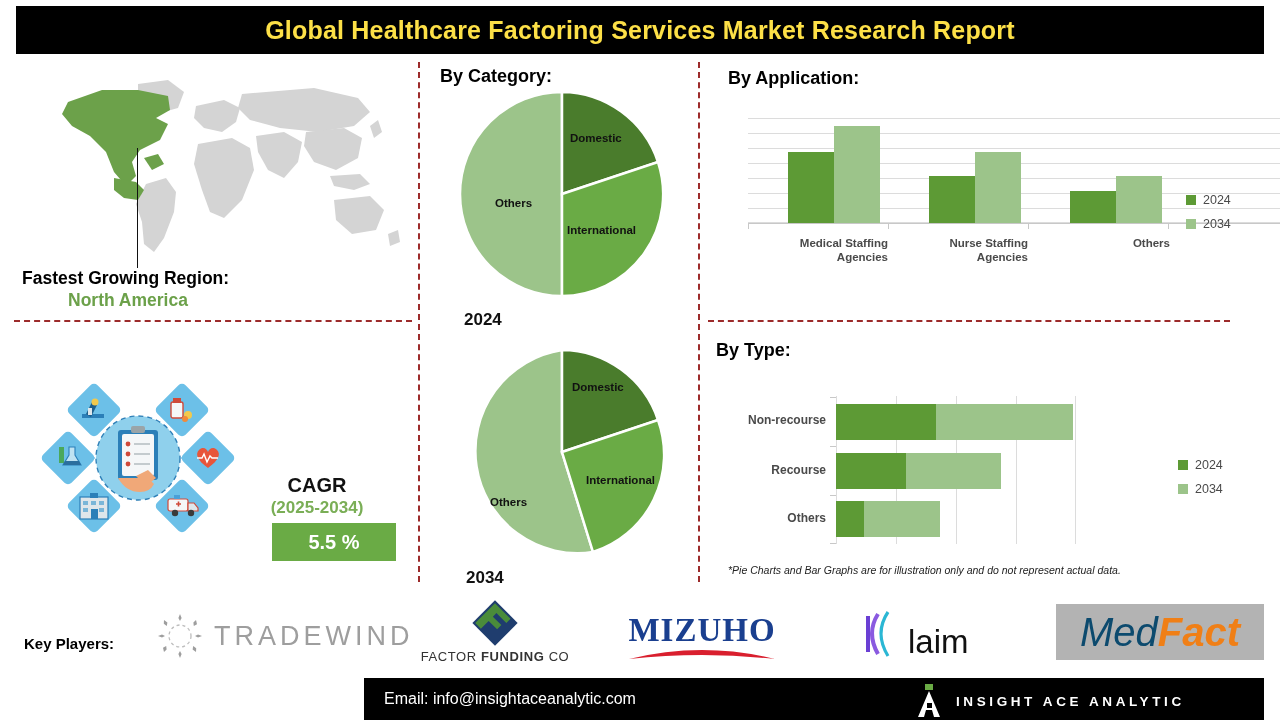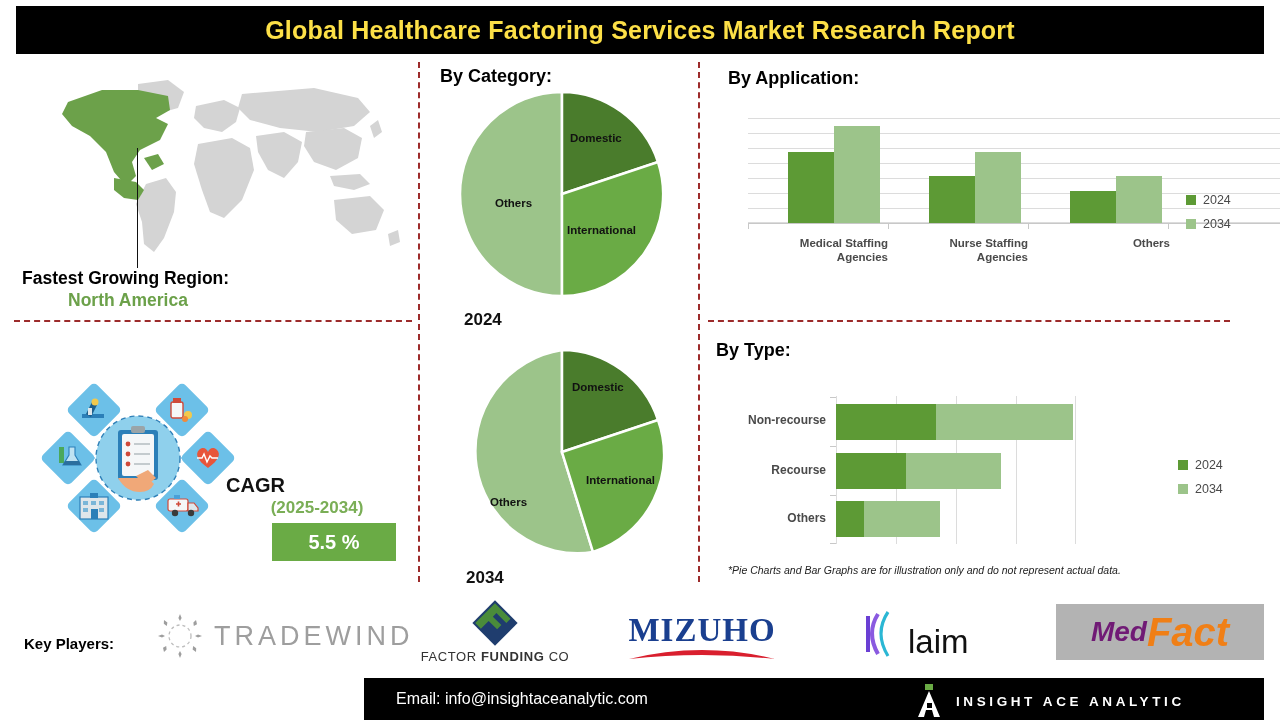--- a/index.html
+++ b/index.html
@@ -28,21 +28,21 @@
   
   .map-wrap{position:absolute;left:18px;top:66px;width:390px;height:200px;}
   .map-wrap svg{width:100%;height:100%;}
   .pointer-line{position:absolute;left:137px;top:148px;width:0;height:120px;border-left:1.6px solid #111;}
   .fgr-label{position:absolute;left:22px;top:268px;font-size:17.5px;font-weight:bold;color:#000;}
   .fgr-value{position:absolute;left:68px;top:290px;font-size:17.5px;font-weight:bold;color:#6ca14a;}
 
   .icons-wrap{position:absolute;left:38px;top:358px;width:200px;height:200px;}
   .icons-wrap svg{width:100%;height:100%;}
 
-  .cagr-label{position:absolute;left:226px;top:474px;width:182px;
+  .cagr-label{position:absolute;left:226px;top:474px;width:182px;text-align:center;
               font-size:20px;font-weight:bold;color:#111;}
   .cagr-years{position:absolute;left:226px;top:498px;width:182px;text-align:center;
               font-size:17px;font-weight:bold;color:#7aae56;}
   .cagr-box{position:absolute;left:272px;top:523px;width:124px;height:38px;background:#6aab45;
             display:flex;align-items:center;justify-content:center;}
   .cagr-value{color:#fff;font-size:20px;font-weight:bold;}
 
   
   .sec-title{position:absolute;font-size:18px;font-weight:bold;color:#000;}
   .pie{position:absolute;}
@@ -76,21 +76,21 @@
   
   .kp-label{position:absolute;left:24px;top:635px;font-size:15px;font-weight:bold;color:#000;}
   .logo{position:absolute;}
 
   
   .foot-green{position:absolute;left:16px;top:678px;width:348px;height:42px;background:#72b23c;
               display:flex;align-items:center;}
   .foot-green span{color:#111;font-size:20px;font-weight:bold;padding-left:34px;letter-spacing:.6px;}
   .foot-black{position:absolute;left:364px;top:678px;width:900px;height:42px;background:#000;
               display:flex;align-items:center;}
-  .foot-email{color:#fff;font-size:16px;padding-left:32px;}
+  .foot-email{color:#fff;font-size:16px;padding-left:20px;}
   .foot-brand{position:absolute;left:916px;top:684px;display:flex;align-items:center;}
   .foot-brand-txt{color:#fff;font-size:13.5px;letter-spacing:3.6px;font-weight:bold;margin-left:14px;}
 </style>
 </head>
 <body>
 
 <div class="stage">
 
   <div class="header">
     <div class="header-title">Global Healthcare Factoring Services Market Research Report</div>
@@ -393,21 +393,21 @@
   <div class="logo" style="left:862px;top:608px;display:flex;align-items:flex-end;">
     <svg width="48" height="50" viewBox="0 0 48 50">
       <rect x="4" y="8" width="4" height="36" fill="#6a3fd4"></rect>
       <path d="M16 6 Q4 25 16 46" stroke="#8a5ae0" stroke-width="4" fill="none"></path>
       <path d="M26 4 Q12 25 26 48" stroke="#2bb7d4" stroke-width="3.2" fill="none"></path>
     </svg>
     <span style="font-size:33px;color:#111;margin-left:-2px;line-height:1;">laim</span>
   </div>
 
   <div class="logo" style="left:1056px;top:604px;width:208px;height:56px;background:#b3b3b3;display:flex;align-items:center;justify-content:center;">
-    <span style="font-size:28px;font-weight:bold;color:#701a75;font-style:italic;">Med</span>
+    <span style="font-size:40px;font-weight:normal;color:#0c4a6e;font-style:italic;">Med</span>
     <span style="font-size:40px;font-weight:bold;color:#f07f16;font-style:italic;">Fact</span>
   </div>
 
   <div class="foot-black">
     <span class="foot-email">Email: info@insightaceanalytic.com</span>
   </div>
   <div class="foot-brand">
     <svg width="26" height="34" viewBox="0 0 26 34">
       <rect x="9" y="0" width="8" height="6" fill="#6aab45"></rect>
       <path d="M13 7 L24 33 H18 L16 26 H10 L8 33 H2 Z" fill="#ffffff"></path>

